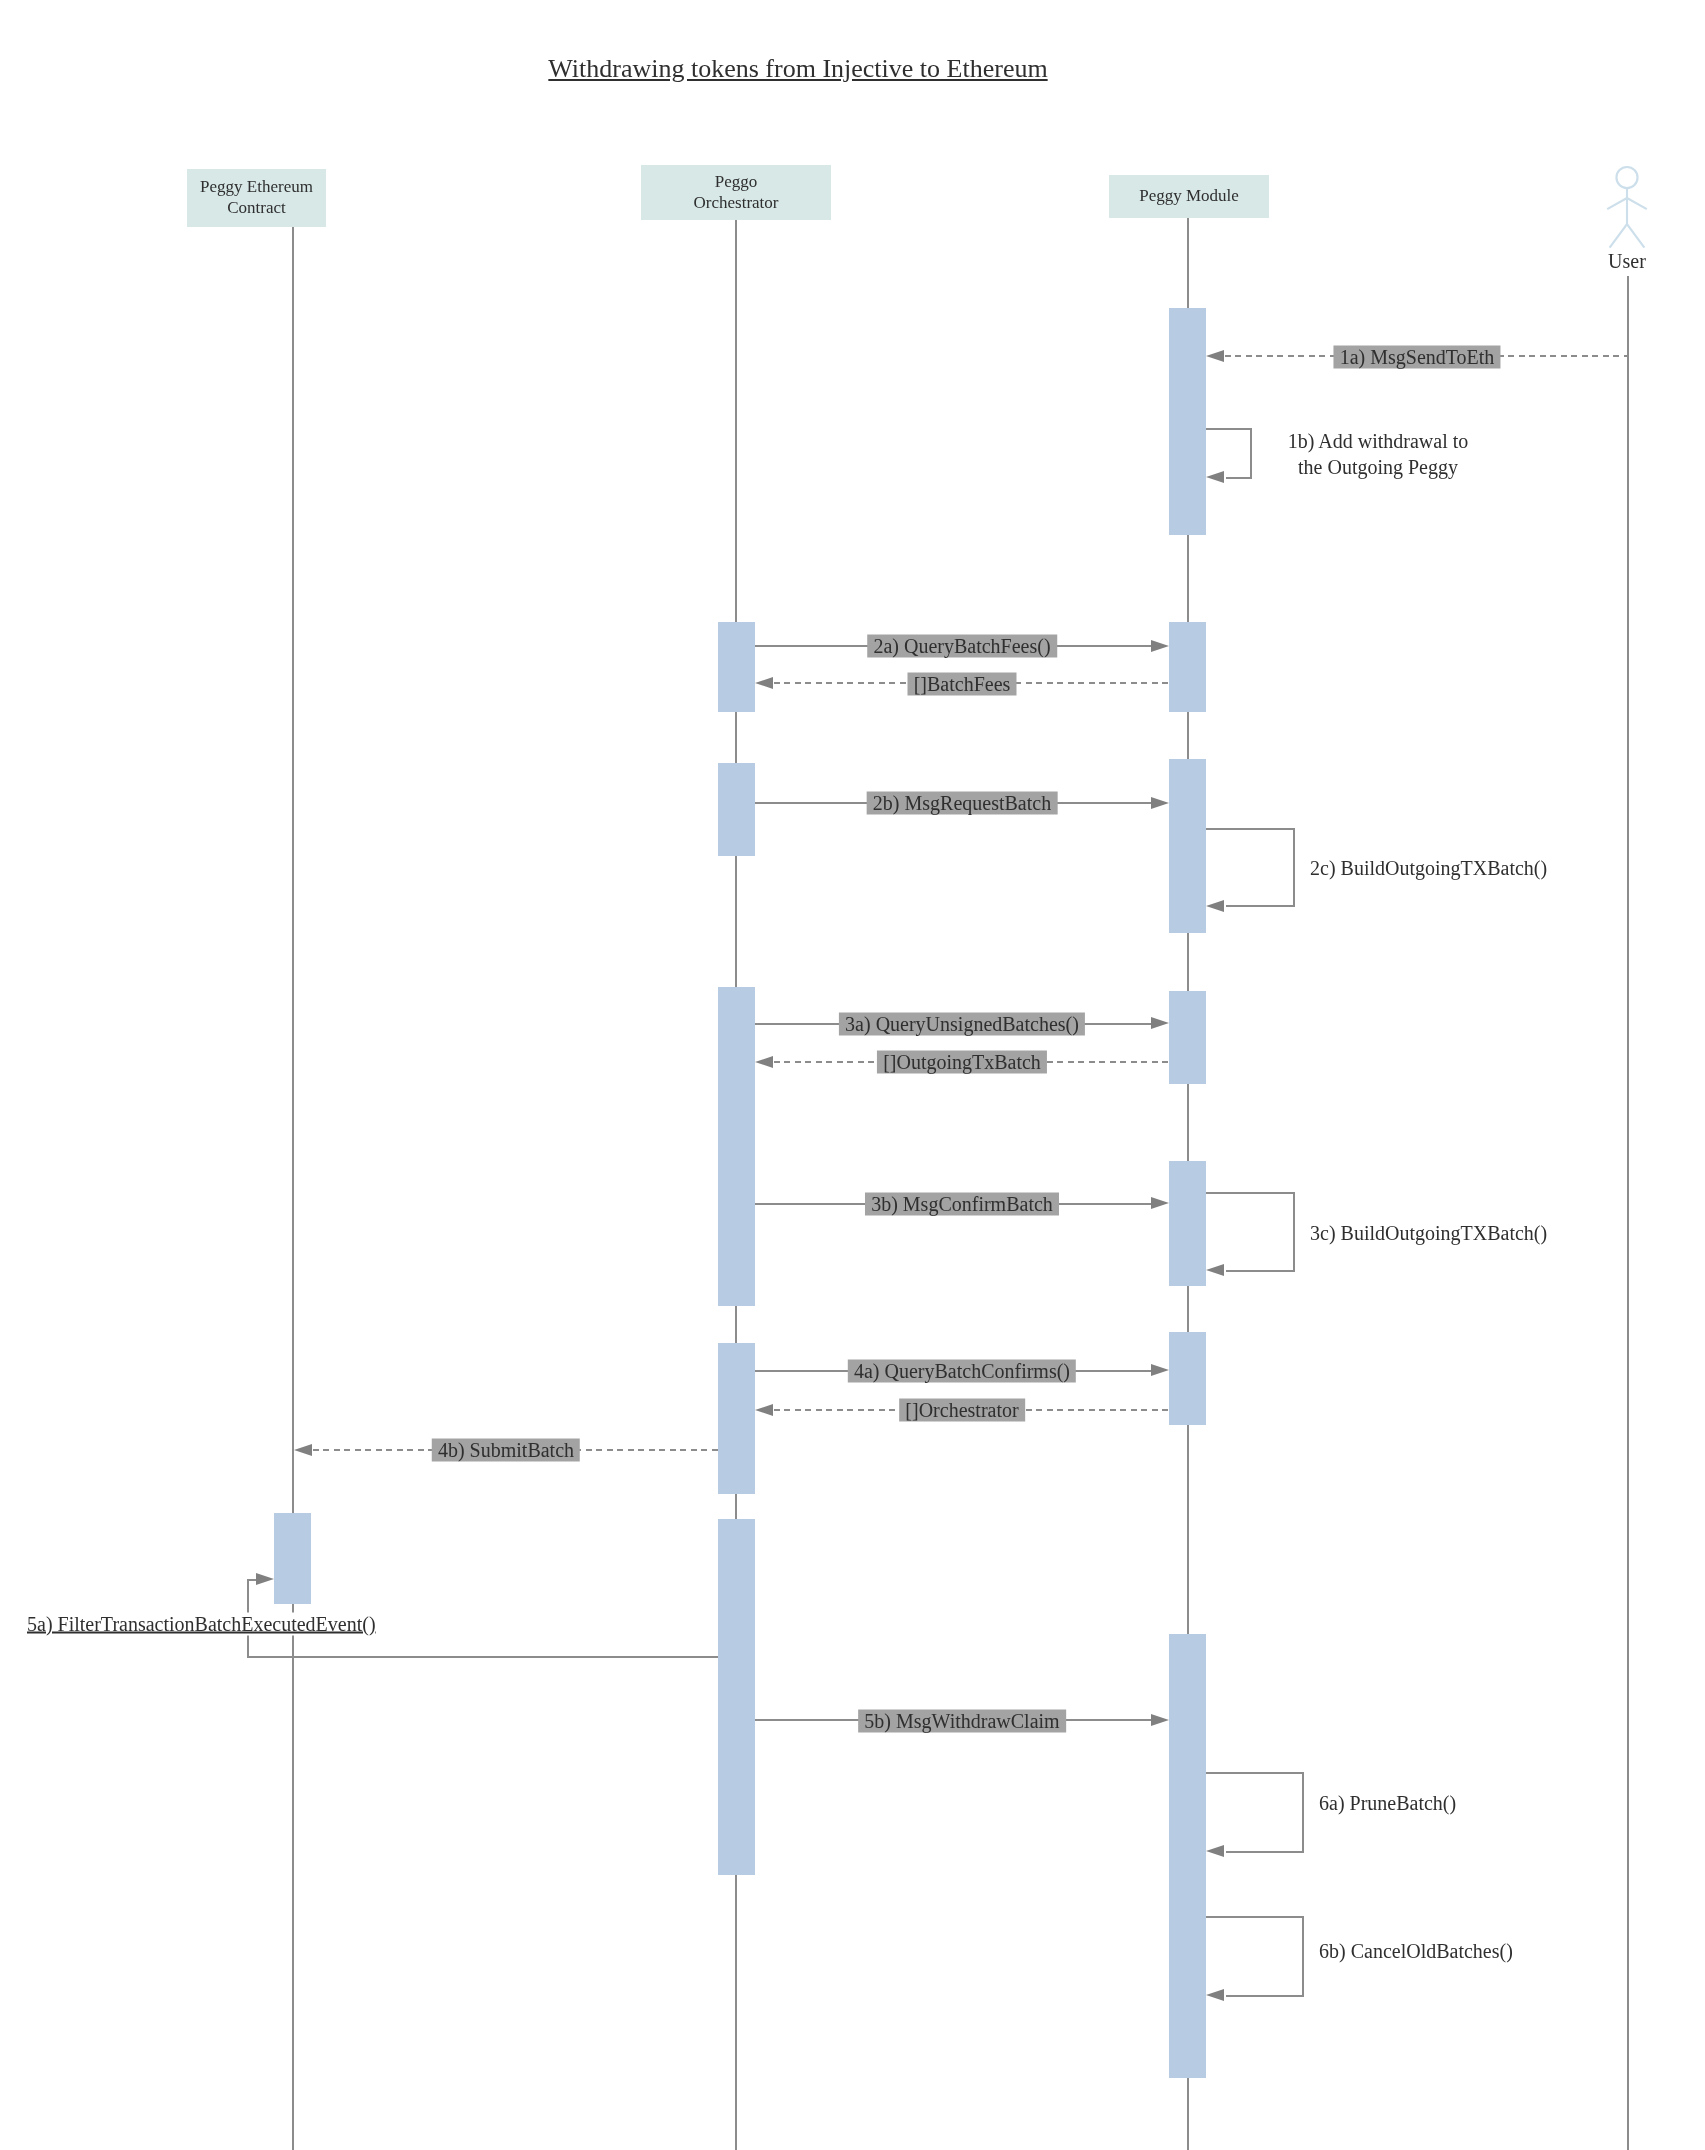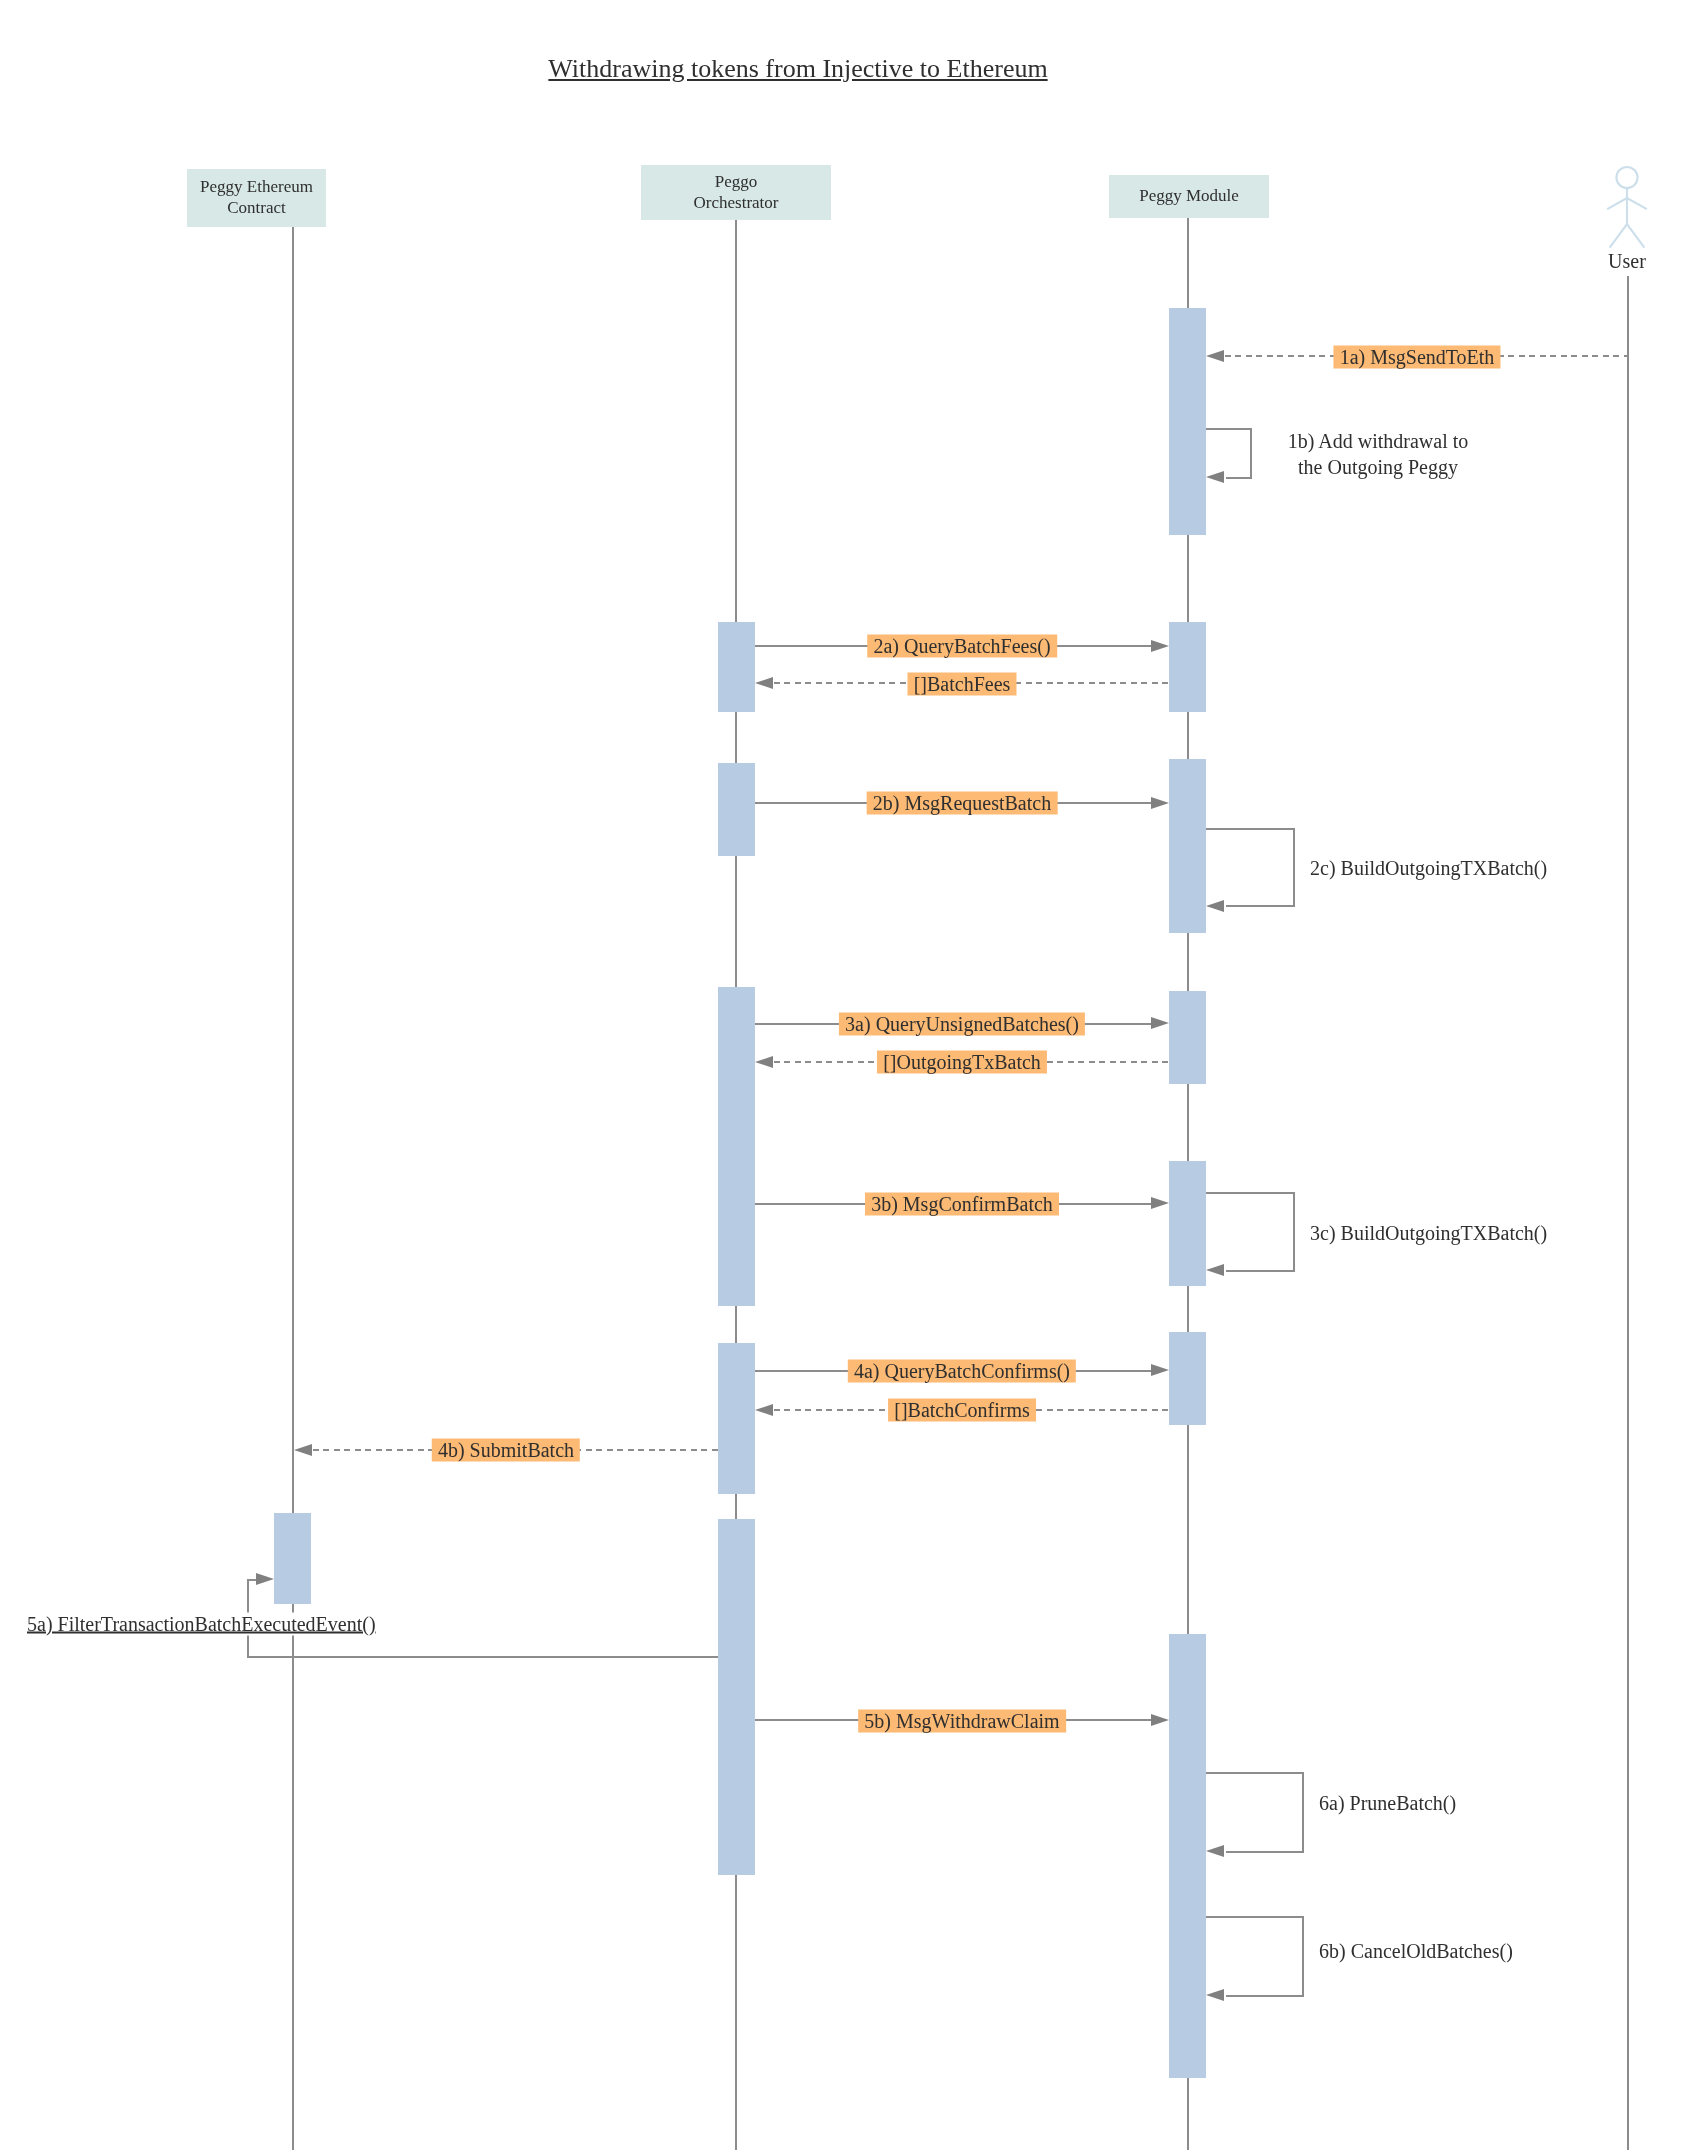--- a/index.html
+++ b/index.html
@@ -19,21 +19,21 @@
   .lifeline{position:absolute;width:1.9px;background:var(--c-line,#8c8c8c);}
   .bar{position:absolute;width:37px;background:var(--c-activation,#b7cbe3);}
   .hline{position:absolute;height:1.9px;background:var(--c-line,#8c8c8c);}
   .dline{position:absolute;height:1.9px;
     background:repeating-linear-gradient(90deg,var(--c-line,#8c8c8c) 0 5.6px,transparent 5.6px 10.5px);}
   .vline{position:absolute;width:1.9px;background:var(--c-line,#8c8c8c);}
   .ah{position:absolute;width:0;height:0;border-top:6.8px solid transparent;border-bottom:6.8px solid transparent;}
   .ah-l{border-right:18.5px solid var(--c-arrowhead,#808080);}
   .ah-r{border-left:18.5px solid var(--c-arrowhead,#808080);}
   .msg-label{
-    position:absolute;transform:translate(-50%,-50%);background:#fdba74;padding:0 6.2px;
+    position:absolute;transform:translate(-50%,-50%);background:#a3a3a3;padding:0 6.2px;
     font-size:20px;white-space:nowrap;
   }
   .loop-label{position:absolute;transform:translateY(-50%);font-size:20px;white-space:nowrap;}
   .self-label{position:absolute;font-size:20px;line-height:26px;text-align:center;width:222px;}
   .underlined{text-decoration:underline;background:#fff;padding-right:5px;}
   .actor-label{position:absolute;transform:translateX(-50%);font-size:20px;white-space:nowrap;}
   svg{display:block;}
 </style>
 </head>
 <body>
@@ -134,21 +134,21 @@
   <div class="hline" style="left:1226px;top:1270px;width:69px;"></div>
   <div class="ah ah-l" style="left:1206px;top:1264px;"></div>
   <div class="loop-label" style="left:1310px;top:1233px;">3c) BuildOutgoingTXBatch()</div>
 
   <div class="hline" style="left:755px;top:1370px;width:396px;"></div>
   <div class="ah ah-r" style="left:1151px;top:1364px;"></div>
   <div class="msg-label" style="left:962px;top:1371px;">4a) QueryBatchConfirms()</div>
 
   <div class="dline" style="left:774px;top:1409px;width:396px;"></div>
   <div class="ah ah-l" style="left:755px;top:1404px;"></div>
-  <div class="msg-label" style="left:962px;top:1410px;">[]BatchConfirms</div>
+  <div class="msg-label" style="left:962px;top:1410px;">[]Orchestrator</div>
 
   <div class="dline" style="left:313px;top:1449px;width:405px;"></div>
   <div class="ah ah-l" style="left:294px;top:1444px;"></div>
   <div class="msg-label" style="left:506px;top:1450px;">4b) SubmitBatch</div>
 
   <div class="hline" style="left:247px;top:1656px;width:471px;"></div>
   <div class="vline" style="left:247px;top:1580px;height:77px;"></div>
   <div class="hline" style="left:247px;top:1579px;width:10px;"></div>
   <div class="ah ah-r" style="left:256px;top:1573px;"></div>
   <div class="loop-label underlined" style="left:27px;top:1624px;">5a) FilterTransactionBatchExecutedEvent()</div>

